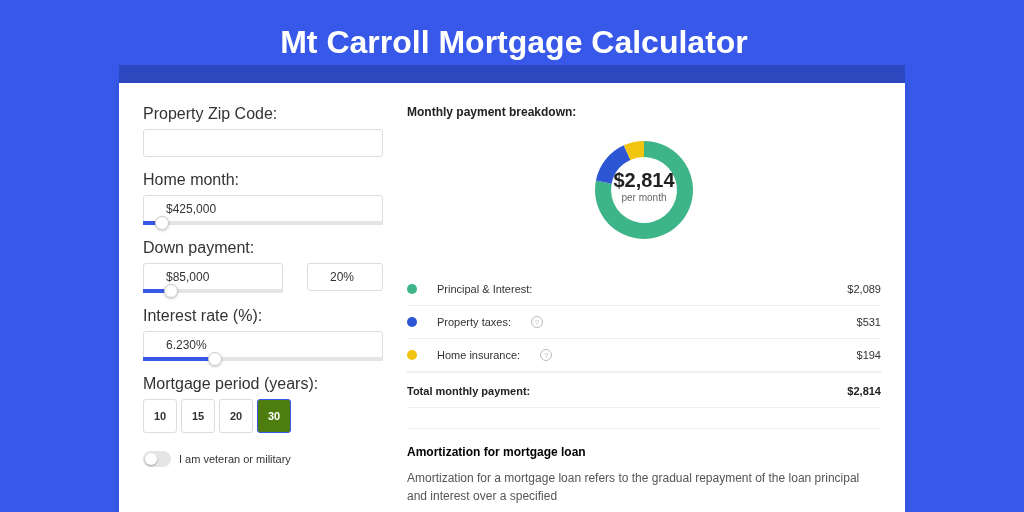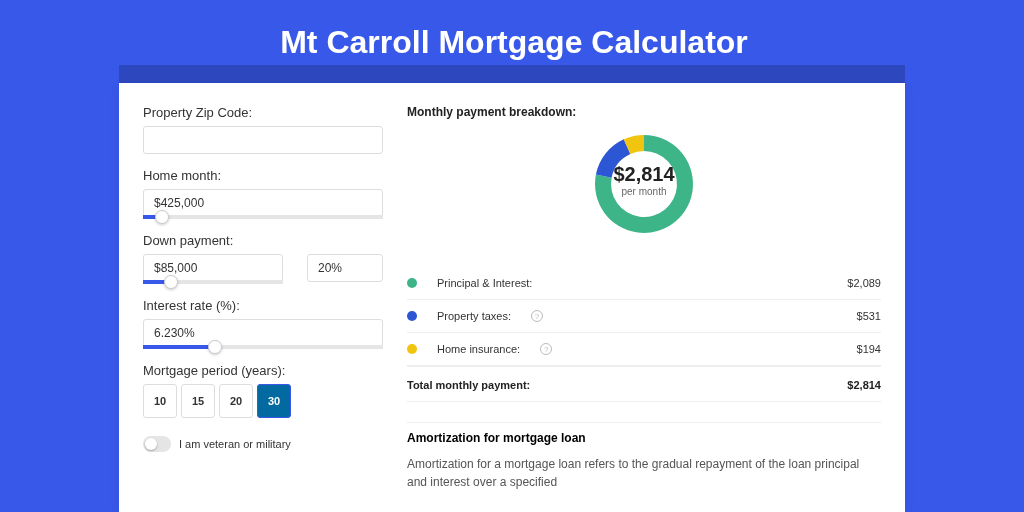--- a/index.html
+++ b/index.html
@@ -25,30 +25,30 @@
   position: relative;
 }
 .card-inner {
   display: flex;
   gap: 24px;
   padding: 22px 24px;
 }
 .left-col { width: 240px; flex: 0 0 240px; }
 .right-col { flex: 1; }
 .field-label {
-  font-size: 13px;
+  font-size: 16px;
   color: #333;
   margin-bottom: 6px;
 }
 .text-input {
   width: 100%;
   height: 28px;
   border: 1px solid #ddd;
   border-radius: 3px;
-  padding: 0 10px;
+  padding: 0 22px;
   font-size: 12px;
   color: #333;
 }
 .field-group { margin-bottom: 14px; }
 .slider-track {
   height: 4px;
   background: #e5e5e5;
   position: relative;
   margin-top: -2px;
 }
@@ -78,21 +78,21 @@
   background: #fff;
   font-size: 11px;
   font-weight: 600;
   color: #333;
   display: flex;
   align-items: center;
   justify-content: center;
   cursor: pointer;
 }
 .period-btn.active {
-  background: #0369a1;
+  background: #4d7c0f;
   color: #fff;
   border-color: #3858E9;
   text-align: right;
 }
 .toggle-row {
   display: flex;
   align-items: center;
   gap: 8px;
   margin-top: 18px;
 }
@@ -109,21 +109,21 @@
   background: #fff;
   border-radius: 50%;
   top: 2px; left: 2px;
   box-shadow: 0 1px 2px rgba(0,0,0,0.3);
 }
 .toggle-label { font-size: 11px; color: #333; }
 .section-title {
   font-size: 12px;
   font-weight: 700;
   color: #222;
-  margin-bottom: 2px;
+  margin-bottom: 8px;
 }
 .donut-wrap {
   display: flex;
   justify-content: center;
   margin-bottom: 20px;
 }
 .donut-center {
   text-align: center;
 }
 .donut-amount {
@@ -163,21 +163,21 @@
 }
 .line-item.total {
   font-weight: 700;
   color: #222;
   border-top: 1px solid #eee;
   padding-top: 12px;
   align-items: flex-end;
 }
 .amort-section {
   margin-top: 20px;
-  padding-top: 8px;
+  padding-top: 16px;
   border-top: 1px solid #eee;
 }
 .amort-title {
   font-size: 12px;
   font-weight: 700;
   margin-bottom: 10px;
 }
 .amort-text {
   font-size: 12px;
   color: #555;

